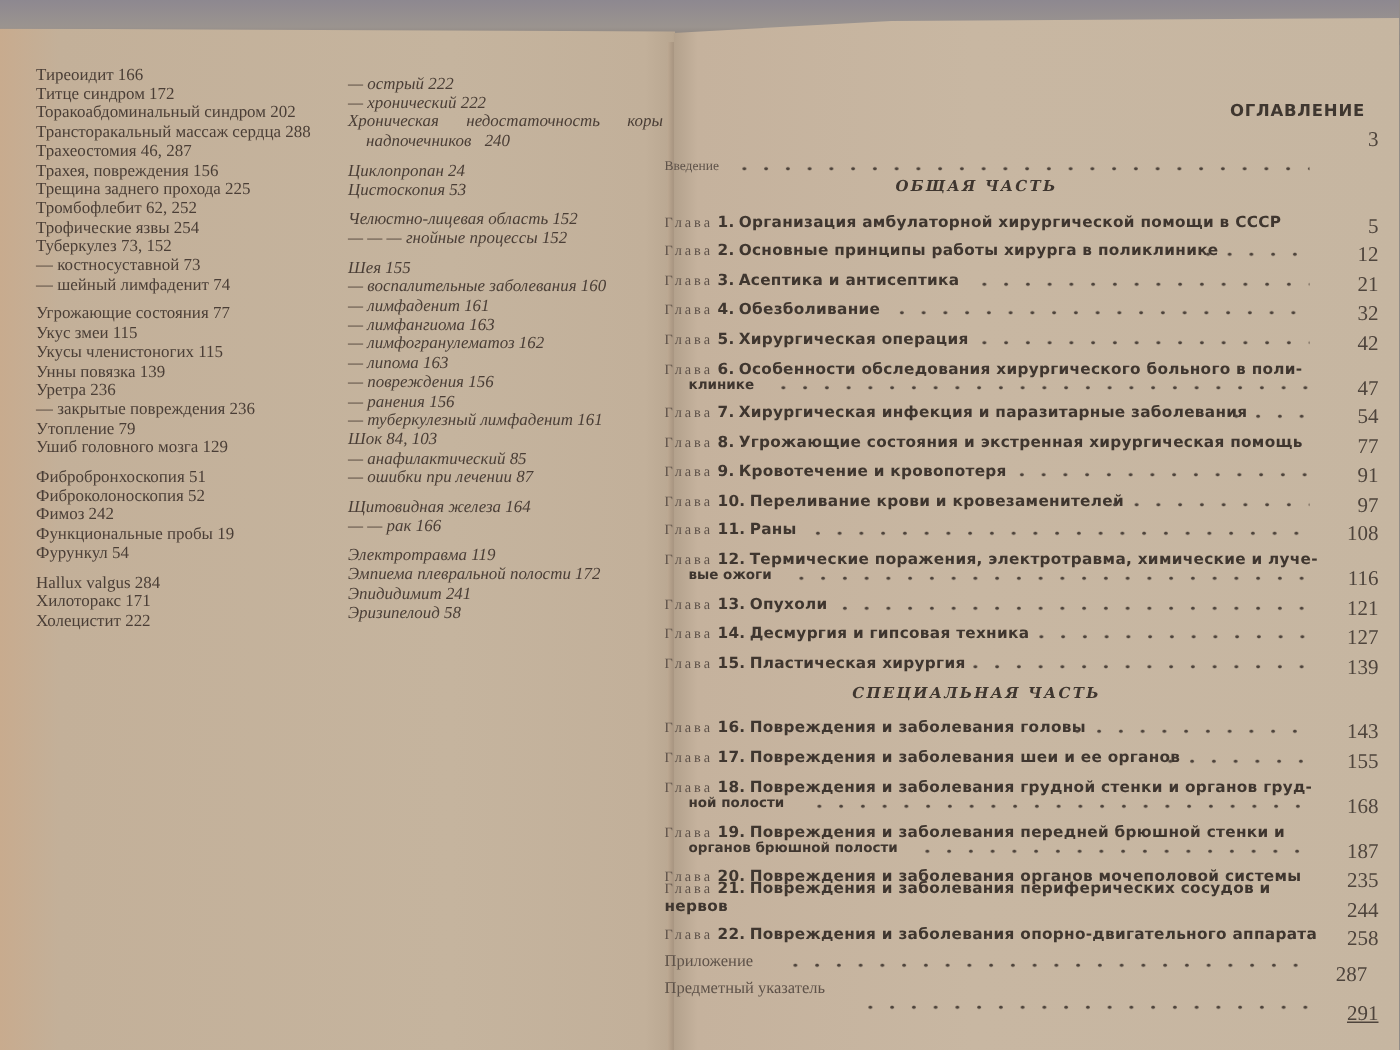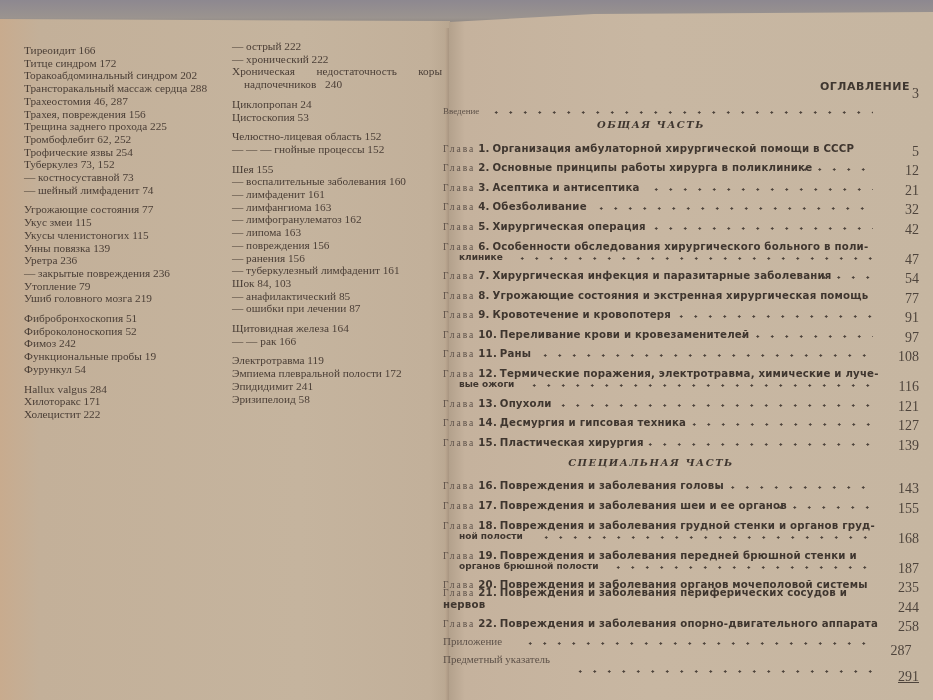--- a/index.html
+++ b/index.html
@@ -30,27 +30,27 @@
   .gutter {
     position: absolute; left: 445px; top: 28px; width: 8px; height: 672px;
     background: linear-gradient(90deg, #bda992, #a89581, #bca893);
   }
   
   .idx-col {
     position: absolute; font-size: 11.3px; line-height: 12.7px;
     color: #4a3e36;
   }
   .idx-col-1 { left: 24px; top: 44px; width: 210px; }
-  .idx-col-2 { left: 232px; top: 40px; width: 210px; }
+  .idx-col-2 { left: 232px; top: 50px; width: 210px; font-style: italic; }
   .idx-entry { white-space: nowrap; }
   .idx-entry.wrap { white-space: normal; text-indent: -12px; padding-left: 12px; text-align: justify; word-spacing: 6px; }
   .idx-gap { height: 7px; }
   
   .toc-title {
-    position: absolute; left: 820px; top: 80px;
+    position: absolute; left: 820px; top: 67px;
     font-family: "DejaVu Sans", sans-serif; font-weight: bold;
     font-size: 11px; letter-spacing: 0.5px; color: #3f3730;
   }
   .toc {
     position: absolute; left: 443px; top: 98px; width: 476px;
     font-size: 11.2px; color: #3f362f;
   }
   .toc-row {
     position: relative; display: flex; align-items: flex-end;
     height: 19.5px;
@@ -106,21 +106,21 @@
     <div class="idx-entry">— костносуставной 73</div>
     <div class="idx-entry">— шейный лимфаденит 74</div>
     <div class="idx-gap"></div>
     <div class="idx-entry">Угрожающие состояния 77</div>
     <div class="idx-entry">Укус змеи 115</div>
     <div class="idx-entry">Укусы членистоногих 115</div>
     <div class="idx-entry">Унны повязка 139</div>
     <div class="idx-entry">Уретра 236</div>
     <div class="idx-entry">— закрытые повреждения 236</div>
     <div class="idx-entry">Утопление 79</div>
-    <div class="idx-entry">Ушиб головного мозга 219</div>
+    <div class="idx-entry">Ушиб головного мозга 129</div>
     <div class="idx-gap"></div>
     <div class="idx-entry">Фибробронхоскопия 51</div>
     <div class="idx-entry">Фиброколоноскопия 52</div>
     <div class="idx-entry">Фимоз 242</div>
     <div class="idx-entry">Функциональные пробы 19</div>
     <div class="idx-entry">Фурункул 54</div>
     <div class="idx-gap"></div>
     <div class="idx-entry">Hallux valgus 284</div>
     <div class="idx-entry">Хилоторакс 171</div>
     <div class="idx-entry">Холецистит 222</div>

